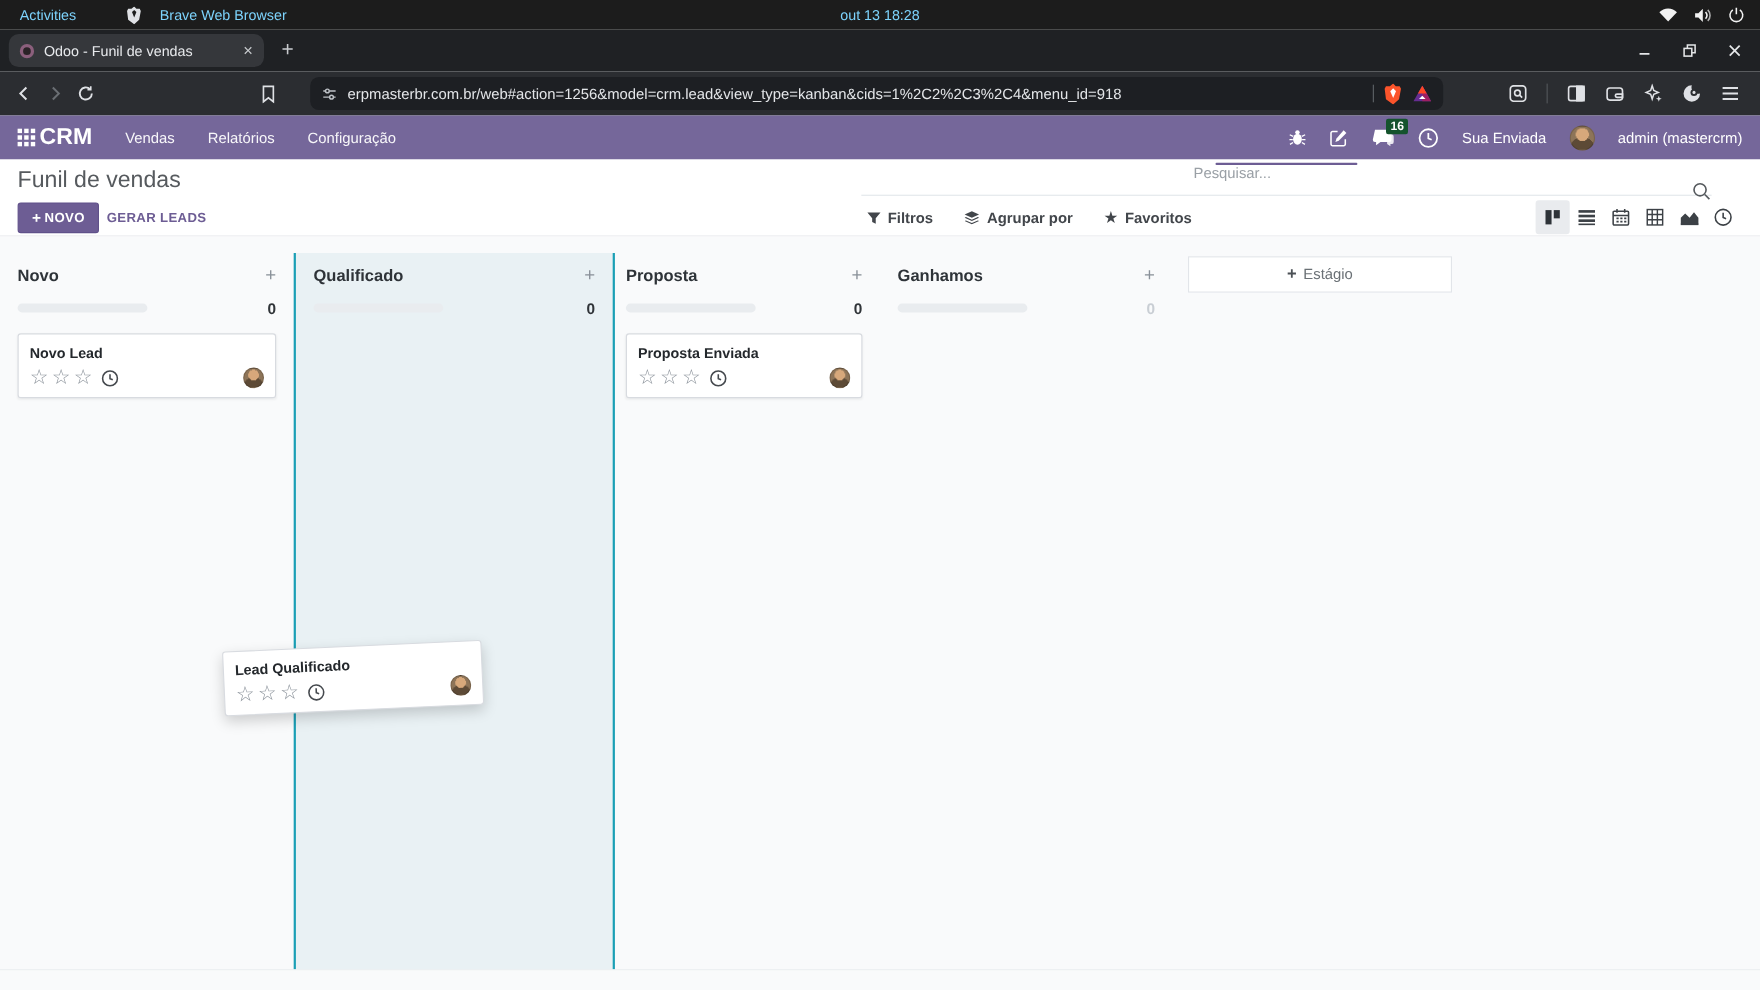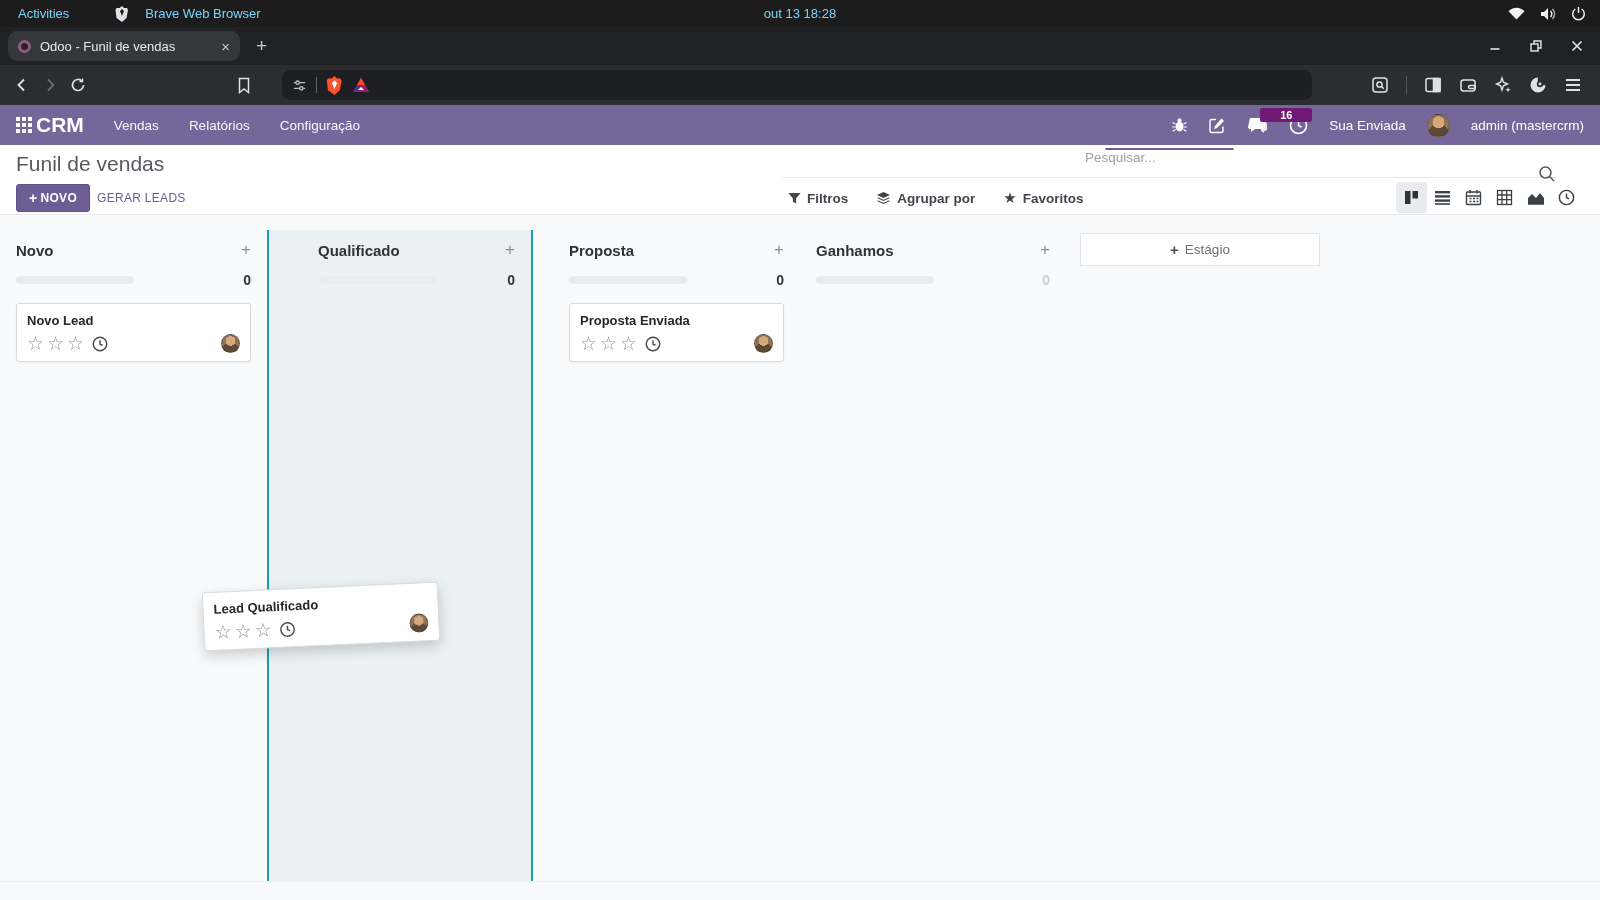--- a/index.html
+++ b/index.html
@@ -33,48 +33,48 @@
   .vsep { width:1px; height:18px; background:#55585c; }
 
   
   .onav { position:absolute; left:0; top:105px; width:1600px; height:40px; background:#75679a; color:#fff; display:flex; align-items:center; }
   .onav-grid { margin-left:16px; display:grid; grid-template-columns:repeat(3,4px); grid-gap:2px; }
   .onav-grid span { width:4px; height:4px; background:#fff; }
   .onav-app { font-size:21px; font-weight:bold; margin-left:4px; }
   .onav-menu { font-size:13.5px; color:rgba(255,255,255,.95); margin-left:30px; }
   .onav-right { margin-left:auto; display:flex; align-items:center; gap:21px; padding-right:16px; font-size:13.5px; }
   .msg-wrap { position:relative; }
-  .msg-badge { position:absolute; top:-8px; left:13px; background:#701a75; color:#fff; font-size:11px; font-weight:bold; padding:1px 20px; border-radius:2px; }
+  .msg-badge { position:absolute; top:-8px; left:13px; background:#14532d; color:#fff; font-size:11px; font-weight:bold; padding:1px 4px; border-radius:2px; }
   .nav-avatar { width:23px; height:23px; border-radius:50%; }
   .avatar-ph { background:radial-gradient(circle at 50% 35%, #d7a87b 0 34%, rgba(0,0,0,0) 35%), radial-gradient(circle at 50% 100%, #5d4a36 0 48%, rgba(0,0,0,0) 49%), #8d7458; border:1px solid rgba(0,0,0,.15); }
 
   
   .cpanel { position:absolute; left:0; top:145px; width:1600px; height:70px; background:#fff; border-bottom:1px solid #e8eaed; }
   .cp-title { position:absolute; left:16px; top:7px; font-size:21px; color:#565a5e; }
   .searchbox { position:absolute; left:783px; top:3px; width:773px; height:30px; border-bottom:1px solid #e2e6ea; display:flex; align-items:center;flex-direction:column; }
   .facet { display:flex; align-items:stretch; height:23px; border:1px solid #6d5d94; border-radius:2px; overflow:hidden; }
   .facet-ic { background:#6d5d94; color:#fff; display:flex; align-items:center; padding:0 5px; }
   .facet-lbl { display:flex; align-items:center; gap:7px; padding:0 8px; font-size:13px; color:#554868; background:#fff; }
   .facet-x { color:#8a8f96; font-size:13px; }
   .search-input { border:0; outline:0; flex:1; margin-left:8px; font-size:13.5px; color:#444; font-family:inherit; background:transparent; }
   .search-input::placeholder { color:#9aa0a6; }
   .search-mag { margin-left:auto; color:#565a5e; }
   .btn-novo { position:absolute; left:16px; top:39px; height:28px; background:#6d5d94; color:#fff; border:1px solid #60518a; border-radius:3px; font-size:12px; font-weight:bold; display:flex; align-items:center; padding:0 12px; gap:3px; letter-spacing:.3px; font-family:inherit; }
-  .btn-gerar { position:absolute; left:97px; top:39px; height:28px; display:flex; align-items:center; color:#6d5d94; font-size:12px; font-weight:normal; letter-spacing:.3px; }
+  .btn-gerar { position:absolute; left:97px; top:39px; height:28px; display:flex; align-items:center; color:#6d5d94; font-size:12px; font-weight:bold; letter-spacing:.3px; }
   .filtergroup { position:absolute; left:788px; top:39px; height:28px; display:flex; align-items:center; gap:28px; color:#42464b; font-size:13.5px; font-weight:bold; }
   .fg-item { display:flex; align-items:center; gap:6px; }
   .viewswitch { position:absolute; right:18px; top:37px; display:flex; align-items:center; }
   .vs-btn { width:31px; height:31px; display:flex; align-items:center; justify-content:center; color:#3c4146; }
   .vs-active { background:#e9ebee; border-radius:3px; }
 
   
   .kanban { position:absolute; left:0; top:215px; width:1600px; height:667px; background:#f9fafb; border-bottom:1px solid #eceff1; }
   .kcol { position:absolute; top:15px; bottom:0; }
   .kcol-0 { left:0; width:267px; }
-  .kcol-1 { left:267px; width:266px; background:#e9f1f4; border-left:2px solid #1a9fb5; border-right:2px solid #1a9fb5;padding-left:33px; }
+  .kcol-1 { left:267px; width:292px; background:#e9f1f4; border-left:2px solid #1a9fb5; border-right:2px solid #1a9fb5; }
   .kcol-2 { left:533px; width:267px;padding-left:20px; }
   .kcol-3 { left:800px; width:266px; }
   .kcol-head { display:flex; align-items:center; padding:10px 16px 0; }
   .kcol-name { font-size:15px; font-weight:bold; color:#2e3338; }
   .kcol-plus { margin-left:auto; color:#8a9199; font-size:17px; }
   .kcol-progress { display:flex; align-items:center; padding:12px 16px 0; }
   .pbar { width:118px; height:8px; background:#e9ecef; border-radius:8px; }
   .kcol-count { margin-left:auto; font-size:14px; font-weight:bold; color:#303438; }
   .count-dim { color:#c9ced4; }
   .kcards { margin-top:15px; }
@@ -176,20 +176,21 @@
   </span>
   <div class="urlpill">
     <span>
       <svg width="15" height="15" viewBox="0 0 16 16" fill="none" stroke="#bdc1c6" stroke-width="1.4">
           <circle cx="6" cy="5" r="1.8"></circle>
           <path d="M8 5h6M2 5h2.2"></path>
           <circle cx="10" cy="11" r="1.8"></circle>
           <path d="M2 11h6.2M12 11h2"></path>
         </svg>
     </span>
+    <span class="url-text">erpmasterbr.com.br/web#action=1256&amp;model=crm.lead&amp;view_type=kanban&amp;cids=1%2C2%2C3%2C4&amp;menu_id=918</span>
     <span class="pill-sep"></span>
     <span>
       <svg width="17" height="19" viewBox="0 0 14 16">
           <path d="M7 0L9 2h3l1 2-1.5 8L7 16 1.5 12 .5 4l1-2h3z" fill="#fb542b"></path>
           <path d="M7 3.5 4.8 5.8 7 11l2.2-5.2z" fill="#fff"></path>
         </svg>
     </span>
     <span>
       <svg width="18" height="16" viewBox="0 0 18 16">
           <path d="M9 1l8 14H1z" fill="#662d91"></path>

